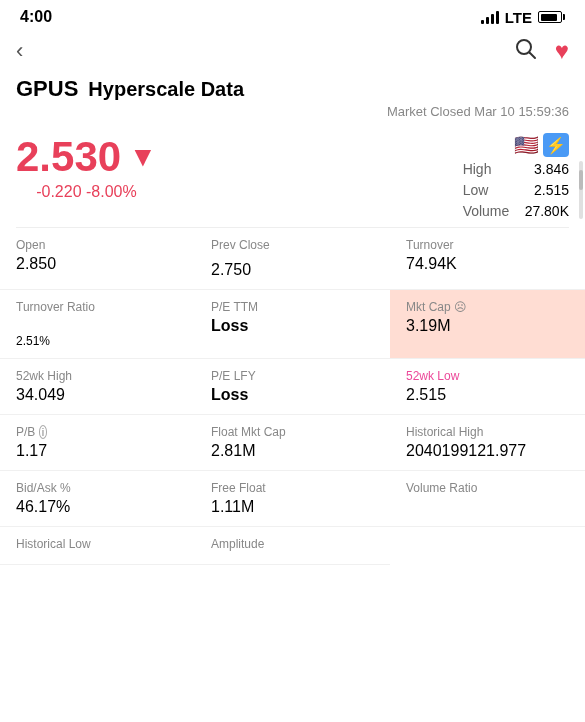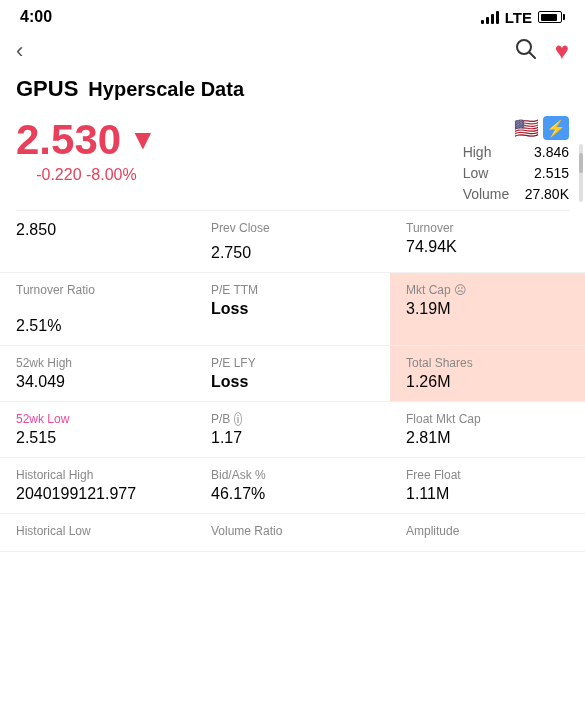--- a/index.html
+++ b/index.html
@@ -174,20 +174,21 @@
     </div>
     <div class="heart-icon-wrap" style="color:#e8405a; font-size:24px;">♥</div>
   </div>
 </div>
 
 <div class="stock-header">
   <div class="stock-title">
     <span class="ticker">GPUS</span>
     <span class="company-name">Hyperscale Data</span>
   </div>
+  <div class="market-status">Market Closed Mar 10 15:59:36</div>
 </div>
 
 <div style="display:flex; padding: 8px 16px 8px; justify-content:space-between; align-items:flex-start; position:relative;">
 
   <div>
     <div class="price-main">
       <span style="font-size:42px;font-weight:700;color:#e8405a;">2.530</span>
       <span style="font-size:28px;color:#e8405a;">▼</span>
     </div>
     <div class="price-change" style="font-size:16px;color:#e8405a;font-weight:500;margin-top:2px;text-align:center;">-0.220 -8.00%</div>
@@ -218,54 +219,51 @@
         <div style="position:absolute; top:15%; width:4px; height:35%; background:#bbb; border-radius:2px;"></div>
       </div>
     </div>
   </div>
 </div>
 
 <div class="divider"></div>
 
 <div class="stats-grid" id="stats-grid">
 <div style="padding: 10px 16px; border-bottom: 1px solid rgb(240, 240, 240);">
+      <div style="font-size: 12px; color: rgb(136, 136, 136); margin-bottom: 3px;">Open</div>
       <div style="font-size: 16px; font-weight: 500; color: rgb(0, 0, 0);">2.850</div>
     </div>
     <div style="padding: 10px 16px; border-bottom: 1px solid rgb(240, 240, 240);">
       <div style="font-size: 12px; color: rgb(136, 136, 136); margin-bottom: 9px;">Prev Close</div>
       <div style="font-size: 16px; font-weight: 500; color: rgb(0, 0, 0);">2.750</div>
     </div>
     <div style="padding: 10px 16px; border-bottom: 1px solid rgb(240, 240, 240);">
       <div style="font-size: 12px; color: rgb(136, 136, 136); margin-bottom: 3px;">Turnover</div>
       <div style="font-size: 16px; font-weight: 500; color: rgb(0, 0, 0);">74.94K</div>
     </div>
     <div style="padding: 10px 16px; border-bottom: 1px solid rgb(240, 240, 240);">
       <div style="font-size: 12px; color: rgb(136, 136, 136); margin-bottom: 3px;">Turnover Ratio</div>
-      <div style="font-size: 16px; font-weight: 500; color: rgb(0, 0, 0); margin-top: 20px;">2.51%</div>
+      <div style="font-size: 12px; font-weight: 500; color: rgb(0, 0, 0); margin-top: 20px;">2.51%</div>
     </div>
     <div style="padding: 10px 16px; border-bottom: 1px solid rgb(240, 240, 240);">
       <div style="font-size: 12px; color: rgb(136, 136, 136); margin-bottom: 3px;">P/E TTM</div>
       <div style="font-size: 16px; font-weight: 600; color: rgb(0, 0, 0);">Loss</div>
     </div>
     <div style="padding: 10px 16px; border-bottom: 1px solid rgb(240, 240, 240); background: rgba(255, 120, 80, 0.25);">
       <div style="font-size: 12px; color: rgb(136, 136, 136); margin-bottom: 3px;">Mkt Cap <span style="font-size:12px;color:#888;">☹</span></div>
       <div style="font-size: 16px; font-weight: 500; color: rgb(0, 0, 0);">3.19M</div>
     </div>
     <div style="padding: 10px 16px; border-bottom: 1px solid rgb(240, 240, 240);">
       <div style="font-size: 12px; color: rgb(136, 136, 136); margin-bottom: 3px;">52wk High</div>
       <div style="font-size: 16px; font-weight: 500; color: rgb(0, 0, 0);">34.049</div>
     </div>
     <div style="padding: 10px 16px; border-bottom: 1px solid rgb(240, 240, 240);">
       <div style="font-size: 12px; color: rgb(136, 136, 136); margin-bottom: 3px;">P/E LFY</div>
       <div style="font-size: 16px; font-weight: 600; color: rgb(0, 0, 0);">Loss</div>
     </div>
-    <div style="padding: 10px 16px; border-bottom: 1px solid rgb(240, 240, 240); background: rgba(255, 120, 80, 0.25);">
-      <div style="font-size: 12px; color: rgb(136, 136, 136); margin-bottom: 3px;">Total Shares</div>
-      <div style="font-size: 16px; font-weight: 500; color: rgb(0, 0, 0);">1.26M</div>
-    </div>
     <div style="padding: 10px 16px; border-bottom: 1px solid rgb(240, 240, 240);">
       <div style="font-size: 12px; color: #ec4899; margin-bottom: 3px;">52wk Low</div>
       <div style="font-size: 16px; font-weight: 500; color: rgb(0, 0, 0);">2.515</div>
     </div>
     <div style="padding: 10px 16px; border-bottom: 1px solid rgb(240, 240, 240);">
       <div style="font-size: 12px; color: rgb(136, 136, 136); margin-bottom: 3px;">P/B <span style="font-size:11px;border:1px solid #aaa;border-radius:50%;padding:0 2px;color:#888;">i</span></div>
       <div style="font-size: 16px; font-weight: 500; color: rgb(0, 0, 0);">1.17</div>
     </div>
     <div style="padding: 10px 16px; border-bottom: 1px solid rgb(240, 240, 240);">
       <div style="font-size: 12px; color: rgb(136, 136, 136); margin-bottom: 3px;">Float Mkt Cap</div>
@@ -277,24 +275,24 @@
     </div>
     <div style="padding: 10px 16px; border-bottom: 1px solid rgb(240, 240, 240);">
       <div style="font-size: 12px; color: rgb(136, 136, 136); margin-bottom: 3px;">Bid/Ask %</div>
       <div style="font-size: 16px; font-weight: 500; color: rgb(0, 0, 0);">46.17%</div>
     </div>
     <div style="padding: 10px 16px; border-bottom: 1px solid rgb(240, 240, 240);">
       <div style="font-size: 12px; color: rgb(136, 136, 136); margin-bottom: 3px;">Free Float</div>
       <div style="font-size: 16px; font-weight: 500; color: rgb(0, 0, 0);">1.11M</div>
     </div>
     <div style="padding: 10px 16px; border-bottom: 1px solid rgb(240, 240, 240);">
+      <div style="font-size: 12px; color: rgb(136, 136, 136); margin-bottom: 3px;">Volume Ratio</div>
+      <div style="font-size: 16px; font-weight: 500; color: rgb(0, 0, 0);"></div>
+    </div>
+    <div style="padding: 10px 16px; border-bottom: 1px solid rgb(240, 240, 240);">
       <div style="font-size: 12px; color: rgb(136, 136, 136); margin-bottom: 3px;">Historical Low</div>
       <div style="font-size: 16px; font-weight: 500; color: rgb(0, 0, 0);"></div>
     </div>
     <div style="padding: 10px 16px; border-bottom: 1px solid rgb(240, 240, 240);">
-      <div style="font-size: 12px; color: rgb(136, 136, 136); margin-bottom: 3px;">Volume Ratio</div>
-      <div style="font-size: 16px; font-weight: 500; color: rgb(0, 0, 0);"></div>
-    </div>
-    <div style="padding: 10px 16px; border-bottom: 1px solid rgb(240, 240, 240);">
       <div style="font-size: 12px; color: rgb(136, 136, 136); margin-bottom: 3px;">Amplitude</div>
       <div style="font-size: 16px; font-weight: 500; color: rgb(0, 0, 0);"></div>
     </div>
   </div>
 
 </body></html>

